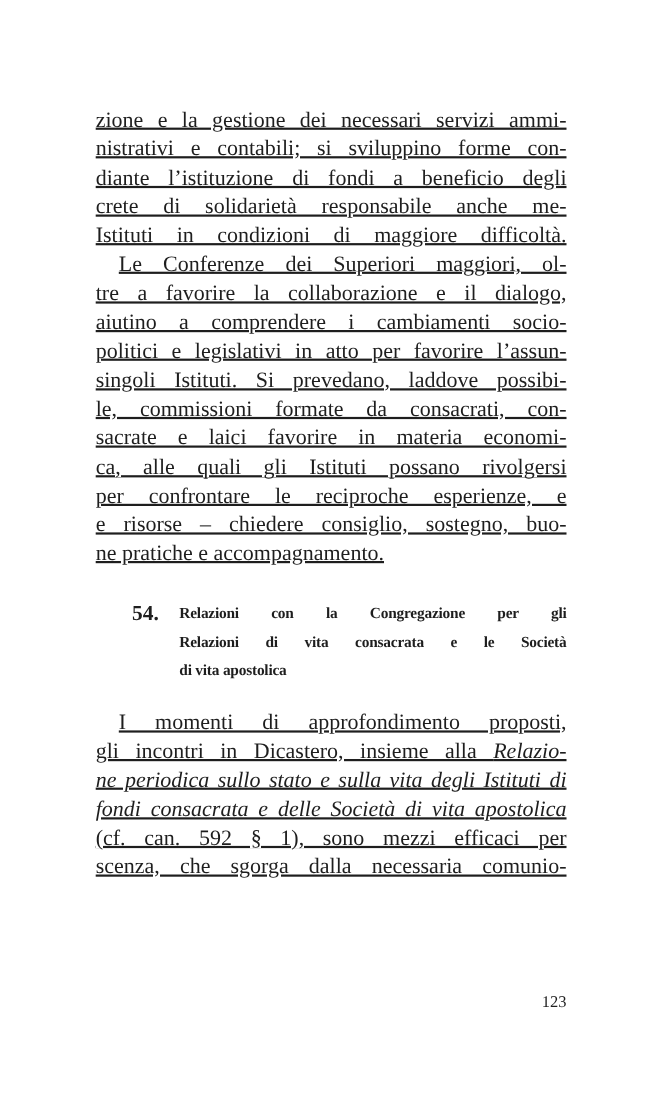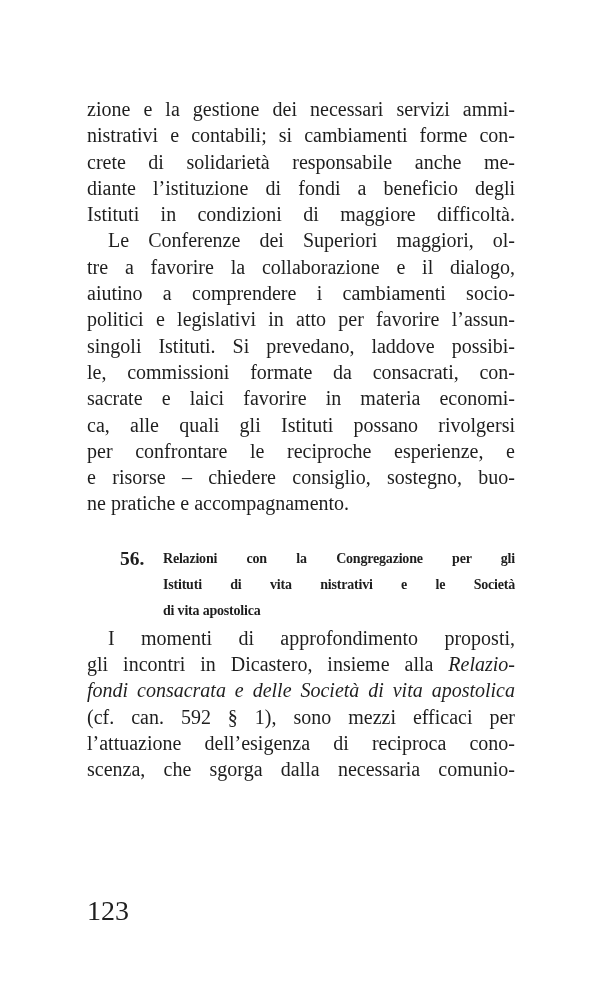--- a/index.html
+++ b/index.html
@@ -14,21 +14,21 @@
     color: #1e1e1e;
     font-family: "Liberation Serif", serif;
     overflow: hidden;
   }
   .text-block {
     position: absolute;
     left: 87px;
     top: 96px;
     width: 428px;
   }
-  .paragraph { margin: 0; }
+  .paragraph { margin: 0; text-decoration: underline; }
   .line {
     font-size: 20px;
     line-height: 26.3px;
     text-align: justify;
     text-align-last: justify;
     -moz-text-align-last: justify;
     white-space: normal;
   }
   .line.last {
     text-align-last: left;
@@ -47,64 +47,64 @@
     letter-spacing: -0.2px;
   }
   .heading-number {
     position: absolute;
     left: 33px;
     top: 0;
     font-size: 19.5px;
     line-height: 26.3px;
     font-weight: bold;
   }
-  .heading + .paragraph { }
+  .heading + .paragraph { margin-top: 19px; }
   .page-number {
     position: absolute;
     top: 898px;
     left: 87px;
     width: 428px;
-    text-align: left;
-    font-size: 28px;
+    text-align: right;
+    font-size: 15px;
     line-height: 26.3px;
   }
 </style>
 </head>
 <body>
 
 <div class="text-block">
     <div class="paragraph">
       <div class="line"><span>zione e la gestione dei necessari servizi ammi-</span></div>
-      <div class="line"><span>nistrativi e contabili; si cambiamenti forme con-</span></div>
+      <div class="line"><span>nistrativi e contabili; si sviluppino forme con-</span></div>
+      <div class="line"><span>diante l’istituzione di fondi a beneficio degli</span></div>
       <div class="line"><span>crete di solidarietà responsabile anche me-</span></div>
-      <div class="line"><span>diante l’istituzione di fondi a beneficio degli</span></div>
       <div class="line"><span>Istituti in condizioni di maggiore difficoltà.</span></div>
     </div>
     <div class="paragraph">
       <div class="line indent"><span>Le Conferenze dei Superiori maggiori, ol-</span></div>
       <div class="line"><span>tre a favorire la collaborazione e il dialogo,</span></div>
       <div class="line"><span>aiutino a comprendere i cambiamenti socio-</span></div>
       <div class="line"><span>politici e legislativi in atto per favorire l’assun-</span></div>
       <div class="line"><span>singoli Istituti. Si prevedano, laddove possibi-</span></div>
       <div class="line"><span>le, commissioni formate da consacrati, con-</span></div>
       <div class="line"><span>sacrate e laici favorire in materia economi-</span></div>
       <div class="line"><span>ca, alle quali gli Istituti possano rivolgersi</span></div>
       <div class="line"><span>per confrontare le reciproche esperienze, e</span></div>
       <div class="line"><span>e risorse – chiedere consiglio, sostegno, buo-</span></div>
       <div class="line last"><span>ne pratiche e accompagnamento.</span></div>
     </div>
     <div class="heading">
-      <span class="heading-number">56.</span>
+      <span class="heading-number">54.</span>
       <div class="line">Relazioni con la Congregazione per gli</div>
-      <div class="line">Istituti di vita nistrativi e le Società</div>
+      <div class="line">Relazioni di vita consacrata e le Società</div>
       <div class="line last">di vita apostolica</div>
     </div>
     <div class="paragraph">
       <div class="line indent"><span>I momenti di approfondimento proposti,</span></div>
       <div class="line"><span>gli incontri in Dicastero, insieme alla </span><span class="italic">Relazio-</span></div>
+      <div class="line"><span class="italic">ne periodica sullo stato e sulla vita degli Istituti di</span></div>
       <div class="line"><span class="italic">fondi consacrata e delle Società di vita apostolica</span></div>
       <div class="line"><span>(cf. can. 592 § 1), sono mezzi efficaci per</span></div>
-      <div class="line"><span>l’attuazione dell’esigenza di reciproca cono-</span></div>
       <div class="line"><span>scenza, che sgorga dalla necessaria comunio-</span></div>
     </div>
   </div>
 
 <div class="page-number">123</div>
 
 </body></html>

